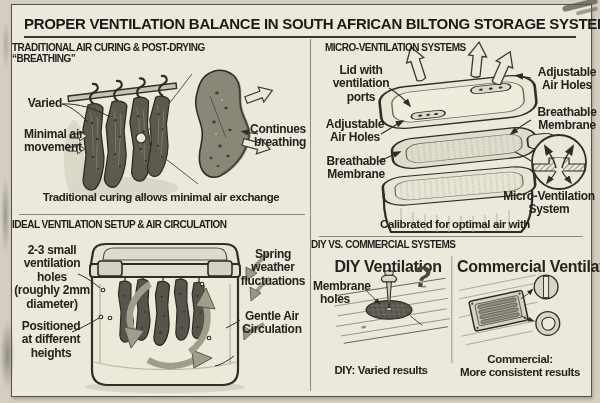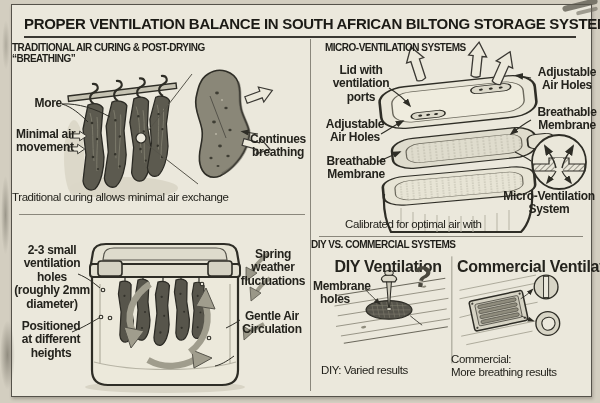--- a/index.html
+++ b/index.html
@@ -30,22 +30,22 @@
   .quad{position:absolute;}
   #q-tl{left:12px;top:38px;width:298px;height:176px;}
   #q-tr{left:325px;top:38px;width:280px;height:198px;}
   #q-bl{left:12px;top:214px;width:298px;height:181px;}
   #q-br{left:311px;top:236px;width:280px;height:135px;}
   .art{position:absolute;left:0;top:0;width:100%;height:100%;}
   .q-header{position:absolute;left:0;width:100%;text-align:left;font-weight:700;
             font-size:10px;line-height:1.06;letter-spacing:-0.5px;color:#1f1e19;white-space:pre;}
   .label{position:absolute;font-weight:700;font-size:12px;line-height:1.12;
          letter-spacing:-0.3px;color:#24231d;white-space:pre;text-align:center;}
-  .caption{position:absolute;font-weight:400;font-size:11.5px;line-height:1.12;
-           letter-spacing:-0.4px;color:#24231d;white-space:pre;text-align:left;}
+  .caption{position:absolute;font-weight:700;font-size:11.5px;line-height:1.12;
+           letter-spacing:-0.4px;color:#24231d;white-space:pre;text-align:center;}
   .right{text-align:right;}
   .qmark{position:absolute;font-weight:700;font-size:30px;color:#4a483e;
          transform:rotate(8deg);line-height:1;}
 </style>
 </head>
 <body>
 
 <div id="page">
   <div id="paper"></div>
   <div class="smudge sm1"></div>
@@ -127,24 +127,24 @@
         <path d="M50,66 C66,65 84,71 98,79"></path>
         <path d="M246,96 L230,93.5" marker-end="url(#mD)"></path>
       </g>
       <g fill="#ece9db" stroke="#3a3833" stroke-width="1.6">
         <use href="#oarrow" transform="translate(58,98) scale(0.6)"></use>
         <use href="#oarrow" transform="translate(56,111) scale(0.6)"></use>
       </g>
     </svg>
     <div class="q-header" style="top:5px">TRADITIONAL AIR CURING &amp; POST-DRYING
 “BREATHING”</div>
-    <div class="label right" style="left:14px;top:59px;width:36px">More</div>
-    <div class="label right" style="left:4px;top:90px;width:54px">Minimal air
+    <div class="label right" style="left:14px;top:59px;width:36px">Varied</div>
+    <div class="label right" style="left:12px;top:90px;width:54px">Minimal air
 movement</div>
-    <div class="label" style="left:238px;top:95px;width:56px;text-align:center">Continues
+    <div class="label" style="left:238px;top:85px;width:56px;text-align:right">Continues
 breathing</div>
     <div class="caption" style="left:0;top:153px;width:100%">Traditional curing allows minimal air exchange</div>
   </div>
 
   <div id="q-tr" class="quad">
     <svg class="art" viewBox="0 0 280 198">
       <defs>
         <pattern id="pdots" width="6" height="6" patternUnits="userSpaceOnUse">
           <circle cx="2" cy="2" r="0.9" fill="#9a9788"></circle>
         </pattern>
@@ -289,20 +289,21 @@
         <path d="M252,110 C245,114 240,116 236,118" stroke="#9a9788" stroke-width="4" fill="none"></path>
         <polygon points="231,112 241,118 232,126" fill="#9a9788" stroke="#55534a" stroke-width="0.8"></polygon>
       </g>
       <g fill="none" stroke="#2e2d26" stroke-width="1">
         <path d="M66,60 C76,64 83,70 88,74"></path>
         <path d="M60,118 C70,114 80,108 87,104"></path>
         <path d="M228,106 C222,110 218,112 214,114"></path>
         <path d="M222,142 C214,148 208,151 203,152"></path>
       </g>
     </svg>
+    <div class="q-header" style="top:6px">IDEAL VENTILATION SETUP &amp; AIR CIRCULATION</div>
     <div class="label" style="left:2px;top:30px;width:76px">2-3 small
 ventilation
 holes
 (roughly 2mm
 diameter)</div>
     <div class="label" style="left:4px;top:106px;width:70px">Positioned
 at different
 heights</div>
     <div class="label" style="left:228px;top:34px;width:66px">Spring
 weather
@@ -391,15 +392,15 @@
       </g>
     </svg>
     <div class="q-header" style="top:4px">DIY VS. COMMERCIAL SYSTEMS</div>
     <div class="label" style="left:17px;top:22px;width:120px;font-size:16px">DIY Ventilation</div>
     <div class="label" style="left:146px;top:22px;width:130px;font-size:16px">Commercial Ventilation</div>
     <div class="label" style="left:2px;top:44px;width:44px">Membrane
 holes</div>
     <div class="qmark" style="left:102px;top:26px">?</div>
     <div class="caption" style="left:10px;top:128px;width:120px">DIY: Varied results</div>
     <div class="caption" style="left:140px;top:117px;width:138px">Commercial:
-More breathing results</div>
+More consistent results</div>
   </div>
 </div>
 
 </body></html>

